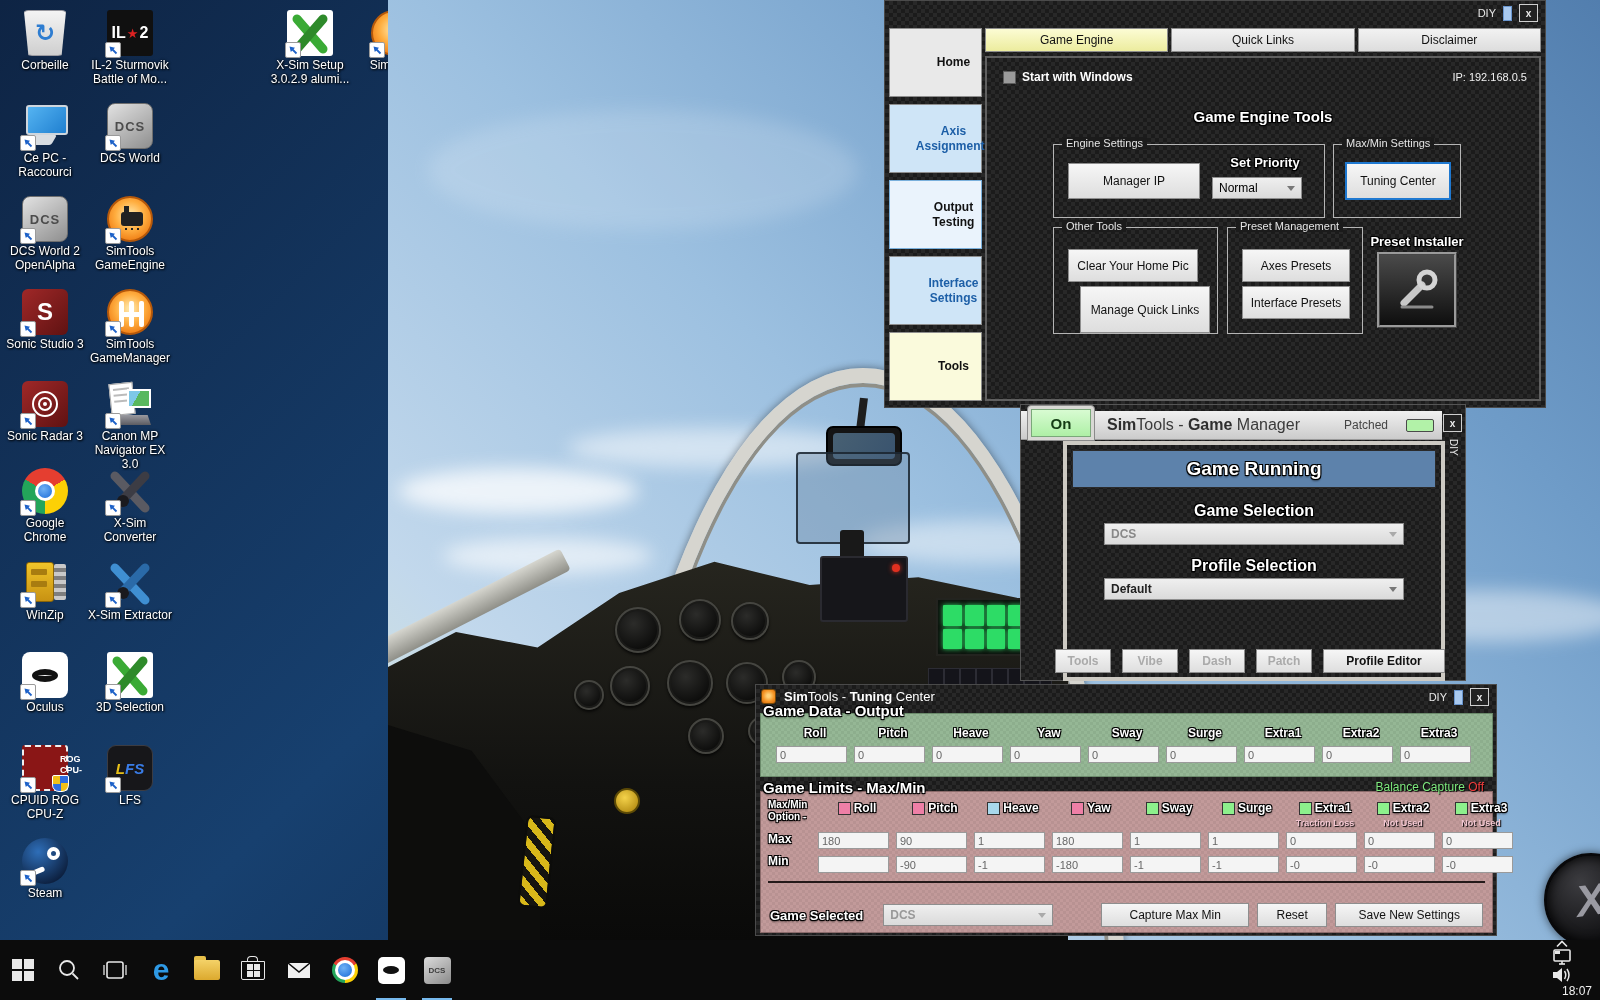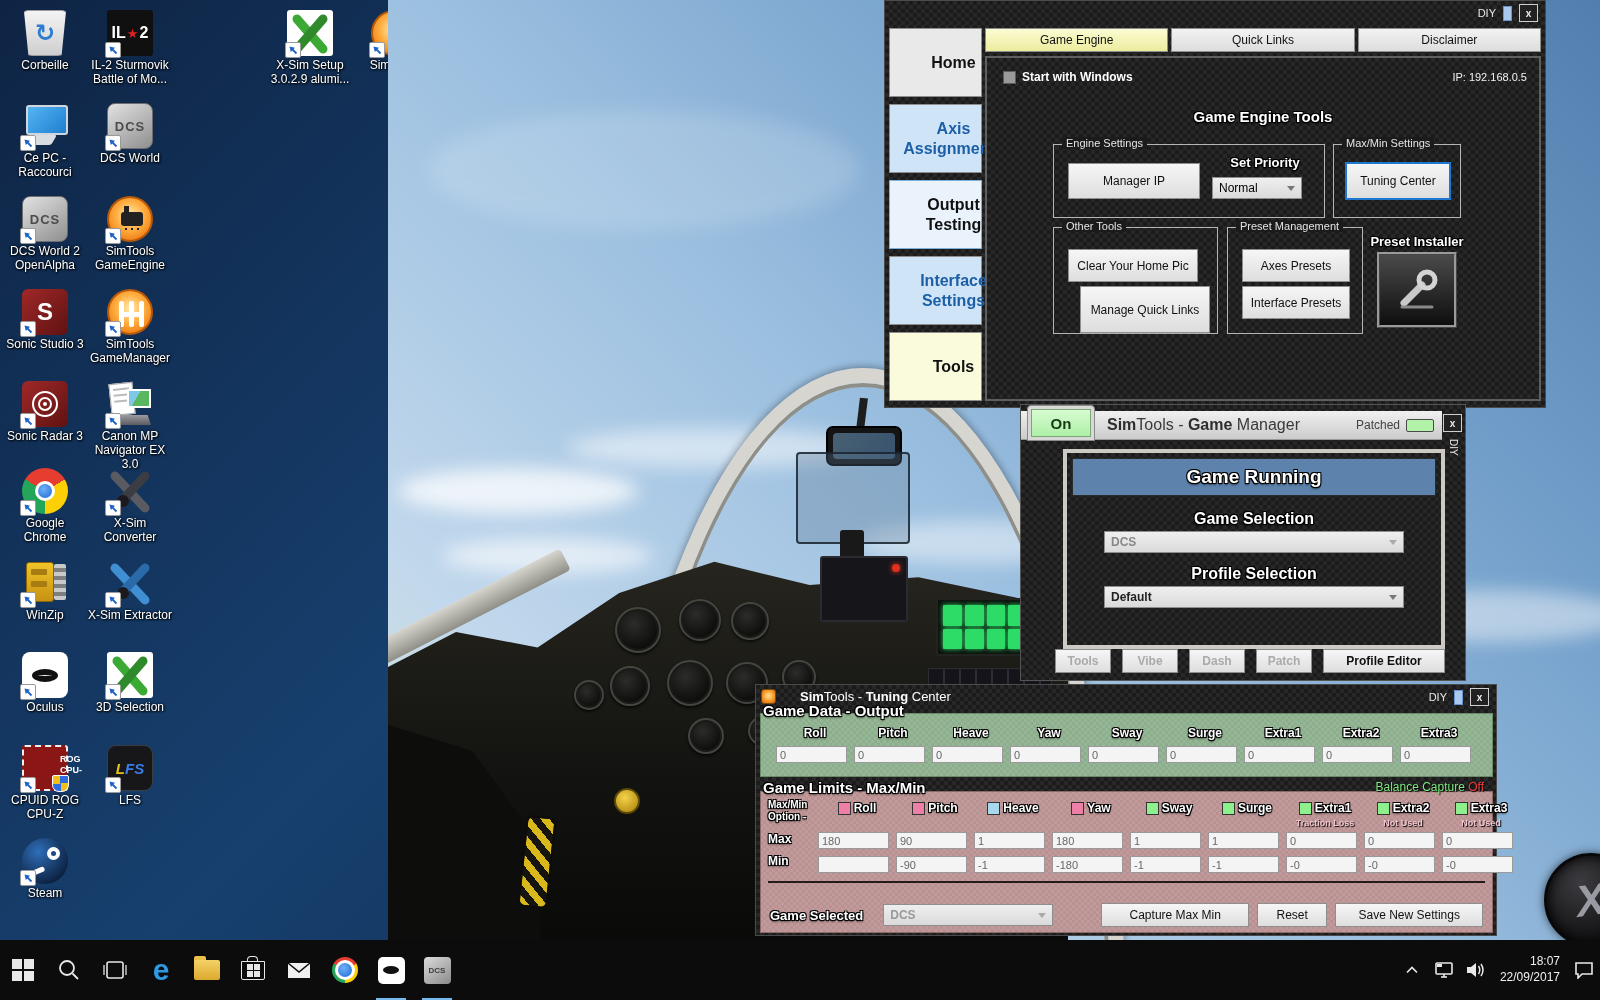--- a/index.html
+++ b/index.html
@@ -138,45 +138,45 @@
 
   
   #engine{left:884px;top:0;width:662px;height:408px;z-index:3;border:1px solid #4a4a4a;box-sizing:border-box;}
   #engine .tbar{position:absolute;left:0;top:0;right:0;height:23px;display:flex;align-items:center;gap:8px;padding-left:6px;}
   .tcluster{position:absolute;right:7px;top:3px;display:flex;align-items:center;gap:7px;}
   .tab{flex:1;height:24px;display:flex;align-items:center;justify-content:center;
        background:linear-gradient(#f2f2f2,#dddddd);border:1px solid #8e8e8e;
        font-size:12px;font-weight:normal;color:#111;box-sizing:border-box;}
   .tab.active{background:linear-gradient(#fcfcd4,#ecec9e);}
   .sb-btn{flex:1;display:flex;align-items:center;justify-content:center;text-align:center;
-       border:1px solid #8e8e8e;font-size:16px;font-weight:bold;line-height:1.25;box-sizing:border-box;cursor:pointer;padding-left:36px;}
+       border:1px solid #8e8e8e;font-size:12px;font-weight:bold;line-height:1.25;box-sizing:border-box;cursor:pointer;padding-left:36px;}
   .chk{width:13px;height:13px;background:#9a9a9a;border:1px solid #5c5c5c;box-sizing:border-box;}
 
   
   #manager{left:1020px;top:404px;width:446px;height:277px;z-index:4;box-sizing:border-box;border:1px solid #555;}
   .gm-top{position:absolute;left:0;top:6px;right:23px;height:28px;
           background:linear-gradient(#f0f0f0,#cbcbcb);border-bottom:1px solid #999;display:flex;align-items:center;}
   .gm-title{margin-left:86px;font-size:16px;color:#3a3a3a;white-space:nowrap;}
   .gm-title b{font-weight:bold;color:#2e2e2e;}
   .onbtn{position:absolute;left:6px;top:0;width:68px;height:36px;z-index:2;background:#d8d8d4;border:1px solid #8a8a8a;
          border-radius:4px 4px 0 0;padding:3px;box-sizing:border-box;}
   .onbtn>div{width:100%;height:100%;background:linear-gradient(#d8fbd2,#aef0a6);border:1px solid #7aa87a;
          display:flex;align-items:center;justify-content:center;font-weight:bold;font-size:15px;color:#143c14;box-sizing:border-box;}
   .patch-pill{width:26px;height:11px;background:#b2f2a8;border:1px solid #4a4a4a;border-radius:2px;}
-  .gm-inset{position:absolute;left:42px;top:44px;width:382px;height:200px;border:4px solid #cdcac3;box-sizing:border-box;}
+  .gm-inset{position:absolute;left:42px;top:36px;width:382px;height:240px;border:4px solid #cdcac3;box-sizing:border-box;}
   .gm-banner{margin:5px;height:36px;background:#5d82ab;border:1px solid #2a2a2a;
              display:flex;align-items:center;justify-content:center;font-size:19px;}
   .gm-dd{width:300px;height:22px;margin:3px auto 0;}
   .gm-btnrow{position:absolute;left:34px;bottom:7px;display:flex;gap:11px;}
   .gm-btn{width:56px;height:24px;font-weight:bold;color:#aaa;}
   .gm-btn.primary{width:122px;color:#111;}
 
   
   #tuning{left:755px;top:684px;width:742px;height:252px;z-index:5;border:1px solid #4a4a4a;box-sizing:border-box;}
-  #tuning .tbar{position:absolute;left:0;top:0;right:0;height:22px;display:flex;align-items:center;gap:24px;padding-left:5px;}
+  #tuning .tbar{position:absolute;left:0;top:0;right:0;height:22px;display:flex;align-items:center;gap:8px;padding-left:5px;}
   .panel-green{position:absolute;left:4px;top:28px;width:733px;height:64px;background:#95b795;
        box-shadow:inset 0 0 0 1px #6a8a6a;}
   .panel-pink{position:absolute;left:4px;top:106px;width:733px;height:142px;background:#c29a9a;
        box-shadow:inset 0 0 0 1px #8a6a6a;}
   .tex{background-image:linear-gradient(45deg,rgba(0,0,0,.05) 25%,transparent 25%,transparent 75%,rgba(0,0,0,.05) 75%),
        linear-gradient(45deg,rgba(0,0,0,.05) 25%,transparent 25%,transparent 75%,rgba(0,0,0,.05) 75%);
        background-position:0 0,3px 3px;background-size:6px 6px;}
   .seclab{position:absolute;left:7px;font-size:15px;z-index:3;}
   .tc-grid{display:grid;grid-template-columns:repeat(9,78px);margin-left:16px;}
   .tc-grid2{display:grid;grid-template-columns:54px repeat(9,78px);margin-left:4px;}
@@ -209,21 +209,21 @@
   .mini-chrome{position:relative;width:26px;height:26px;}
   .mini-oculus{width:27px;height:27px;background:#fff;border-radius:5px;display:flex;align-items:center;justify-content:center;}
   .mini-oculus i{width:16px;height:8px;border:4px solid #111;border-radius:50%;box-sizing:border-box;}
   .mini-dcs{width:27px;height:27px;border-radius:4px;background:linear-gradient(145deg,#dcdcdc,#8a8a8a);
             display:flex;align-items:center;justify-content:center;font-size:8px;font-weight:bold;color:#3c3c3c;}
   .bag{position:relative;width:22px;height:17px;border:1.5px solid #e8e8e8;border-radius:0 0 2px 2px;
        display:grid;grid-template-columns:6px 6px;grid-template-rows:6px 6px;gap:1px;align-content:center;justify-content:center;}
   .bag:before{content:"";position:absolute;left:5px;top:-6px;width:9px;height:5px;border:1.5px solid #e8e8e8;border-bottom:none;
        border-radius:4px 4px 0 0;}
   .bag i{background:#e8e8e8;}
-  .tray{margin-left:auto;display:flex;align-items:center;height:100%;}
+  .tray{margin-left:auto;display:flex;align-items:center;height:100%;flex-direction:column;}
   .tray .tb-slot{width:32px;}
   .clock{color:#f0f0f0;font-size:12px;text-align:right;line-height:1.3;padding:0 8px;white-space:nowrap;}
 </style>
 </head>
 <body>
 
 <div class="dicon" style="left:3px;top:10px">
   <div class="art">
       <div class="i-bin sq">
         <span>↻</span>
@@ -620,21 +620,21 @@
           <circle cx="33" cy="13" r="8" fill="none" stroke="#d4d4d4" stroke-width="5"></circle>
           <path d="M8 40 L38 40" stroke="#8a8a8a" stroke-width="3" stroke-linecap="round"></path>
         </svg>
     </div>
   </div>
 </div>
 
 <div id="manager" class="abs carbon">
   <div class="gm-top">
     <div class="gm-title"><b>Sim</b><span>Tools</span><span> - </span><b>Game</b><span> Manager</span></div>
-    <div style="margin-left:auto;display:flex;align-items:center;gap:6px;padding-right:8px">
+    <div style="margin-left:auto;display:flex;align-items:center;gap:18px;padding-right:8px">
       <span style="font-size:12px;color:#444">Patched</span>
       <span class="patch-pill"></span>
     </div>
   </div>
   <div class="onbtn">
       <div>On</div>
     </div>
   <div class="xbox abs" style="right:3px;top:9px">x</div>
   <div class="abs" style="right:6px;top:34px;color:#e8e8e8;font-size:10px;writing-mode:vertical-rl">DIY</div>
   <div class="gm-inset carbon">

